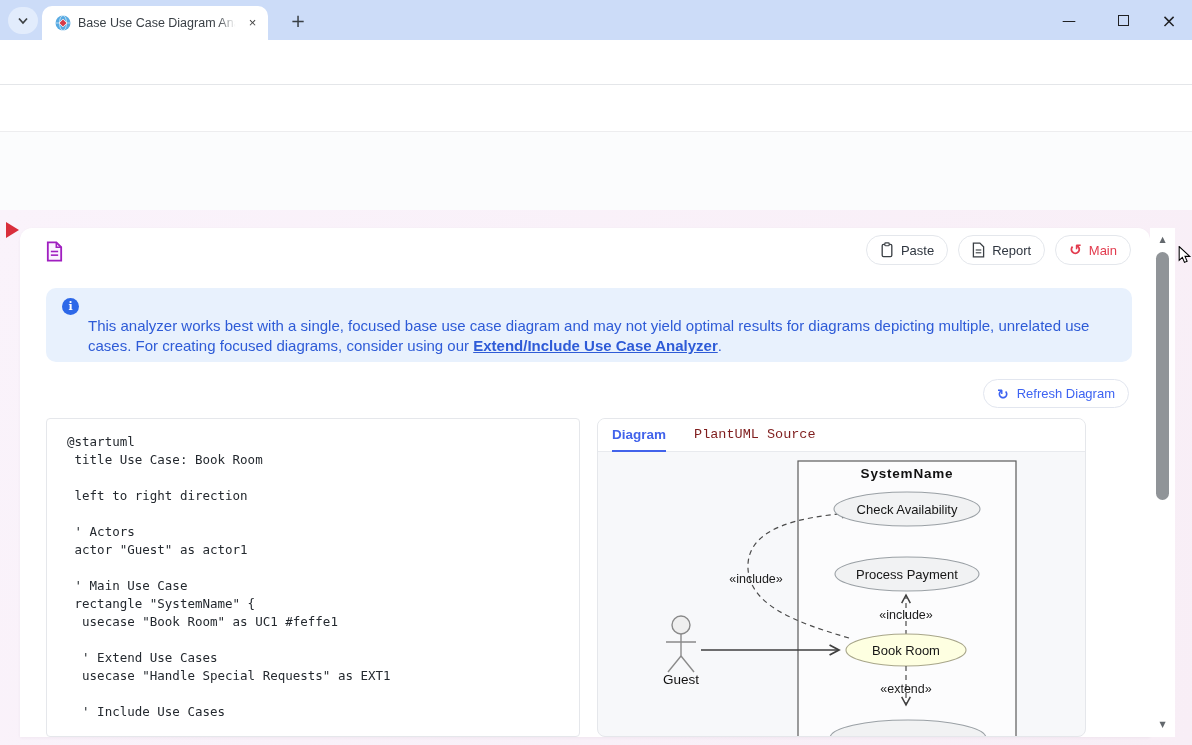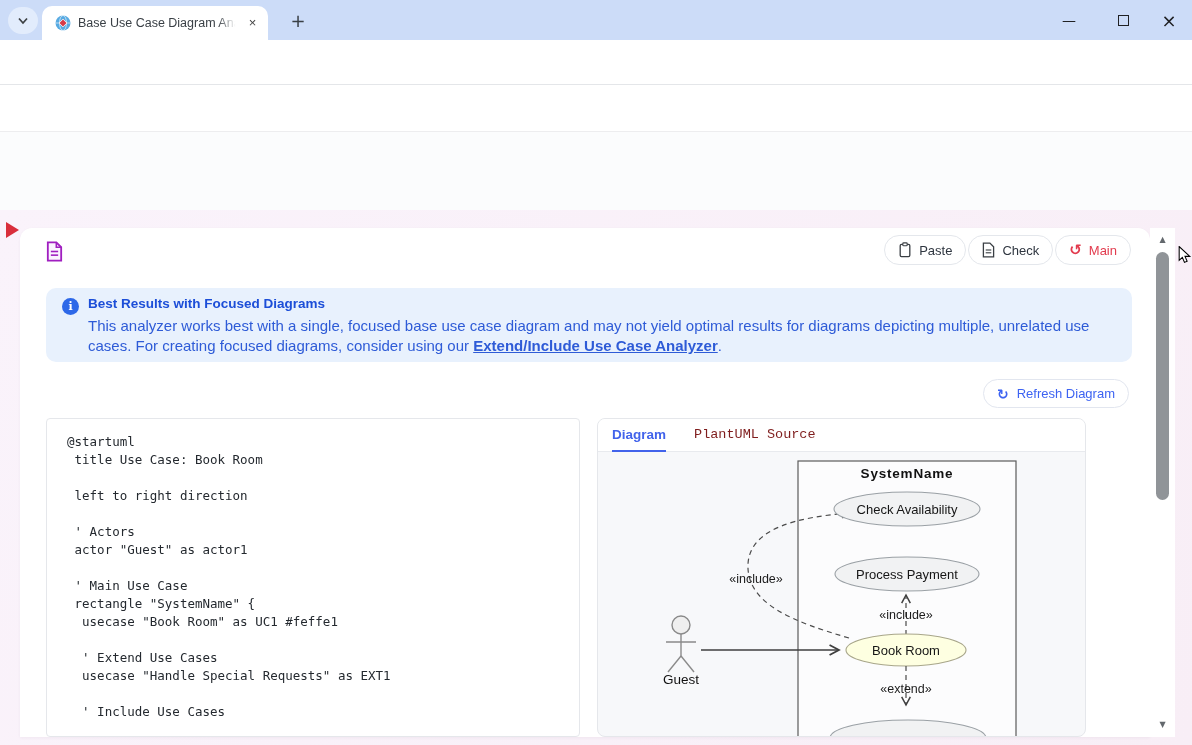--- a/index.html
+++ b/index.html
@@ -43,21 +43,21 @@
   .step-circle.active { background:#4c6ef5; color:#fff; }
   .step-circle.idle { background:#f1f1f4; color:#a9aeb8; }
   .step-label { top:177px; width:220px; text-align:center; font-size:14px; }
   .step-label.active { color:#3f4a5b; }
   .step-label.idle { color:#c2c6cf; }
 
   
   .page { left:0; top:210px; width:1192px; height:535px; background:linear-gradient(120deg,#faf3fb 0%,#f8eef6 100%); }
   .card { left:20px; top:228px; width:1130px; height:509px; background:#fff; border-radius:12px 12px 0 0; box-shadow:0 1px 3px rgba(90,60,100,.06); }
   .card-title { left:50px; top:13px; font-size:17px; font-weight:700; color:#263142; }
-  .actions { right:19px; top:7px; display:flex; gap:2px; }
+  .actions { right:19px; top:7px; display:flex; gap:10px; }
   .pill-btn { height:30px; padding:0 13px; border:1px solid #e4e7ec; border-radius:16px; background:#fff; display:flex; align-items:center; gap:7px; font-size:13px; color:#2f3640; }
   .pill-btn.danger { color:#e23b4e; }
   .alert { left:26px; top:60px; width:1086px; height:74px; background:#e8f1fd; border-radius:10px; }
   .info-badge { left:16px; top:10px; width:17px; height:17px; border-radius:9px; background:#2d68e8; color:#fff; font-size:11px; font-weight:700; font-family:"DejaVu Serif",serif; display:flex; align-items:center; justify-content:center; }
   .alert-title { left:42px; top:8px; font-size:13.5px; font-weight:700; color:#1c4ed8; }
   .alert-body { left:42px; top:28px; width:1010px; font-size:15px; line-height:20px; color:#2e5bd7; }
   .alert-body a { color:#2e5bd7; font-weight:700; text-decoration:underline; }
   .code-label { left:26px; top:157px; font-size:14px; font-weight:700; color:#2b3950; }
   .refresh-btn { right:21px; top:151px; height:29px; padding:0 13px; border:1px solid #e2e6ef; border-radius:15px; background:#fff; display:flex; align-items:center; gap:8px; font-size:13px; color:#3d63f2; }
   .code-panel { left:26px; top:190px; width:534px; height:319px; border:1px solid #e5e7eb; border-radius:4px; background:#fff; overflow:hidden; }
@@ -196,31 +196,30 @@
         <rect x="5.5" y="0.8" width="5" height="3.4" rx="1" fill="#fff" stroke="#3a3f44" stroke-width="1.3"></rect>
       </svg>
       <span>Paste</span>
     </div>
     <div class="pill-btn">
       <svg width="13" height="16" viewBox="0 0 14 17">
         <path d="M1.5 1h7l4 4v11h-11z" fill="none" stroke="#3a3f44" stroke-width="1.4"></path>
         <line x1="4" y1="8.5" x2="10" y2="8.5" stroke="#3a3f44" stroke-width="1.2"></line>
         <line x1="4" y1="11.5" x2="10" y2="11.5" stroke="#3a3f44" stroke-width="1.2"></line>
       </svg>
-      <span>Check</span>
+      <span>Report</span>
     </div>
     <div class="pill-btn danger">
       <span class="glyph" style="font-size:15px; font-weight:700;">↺</span>
       <span>Main</span>
     </div>
   </div>
 
   <div class="abs alert">
     <div class="abs info-badge">i</div>
-    <div class="abs alert-title">Best Results with Focused Diagrams</div>
     <div class="abs alert-body"><span>This analyzer works best with a single, focused base use case diagram and may not yield optimal results for diagrams depicting multiple, unrelated use cases. For creating focused diagrams, consider using our </span><a href="#">Extend/Include Use Case Analyzer</a><span>.</span></div>
   </div>
 
   <div class="abs refresh-btn">
     <span class="glyph" style="font-size:14px; font-weight:700;">↻</span>
     <span>Refresh Diagram</span>
   </div>
 
   <div class="abs code-panel">
     <pre class="code-pre">@startuml

